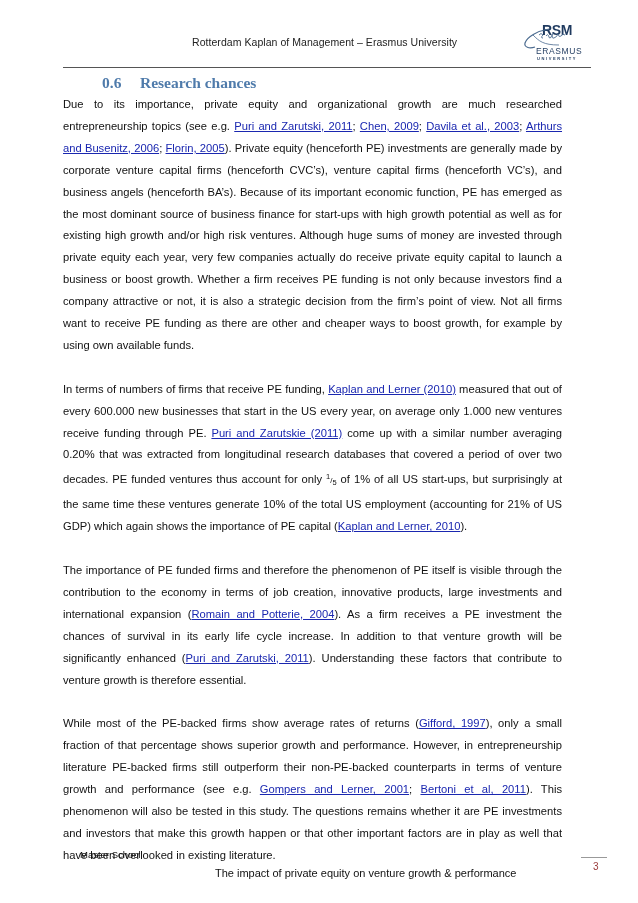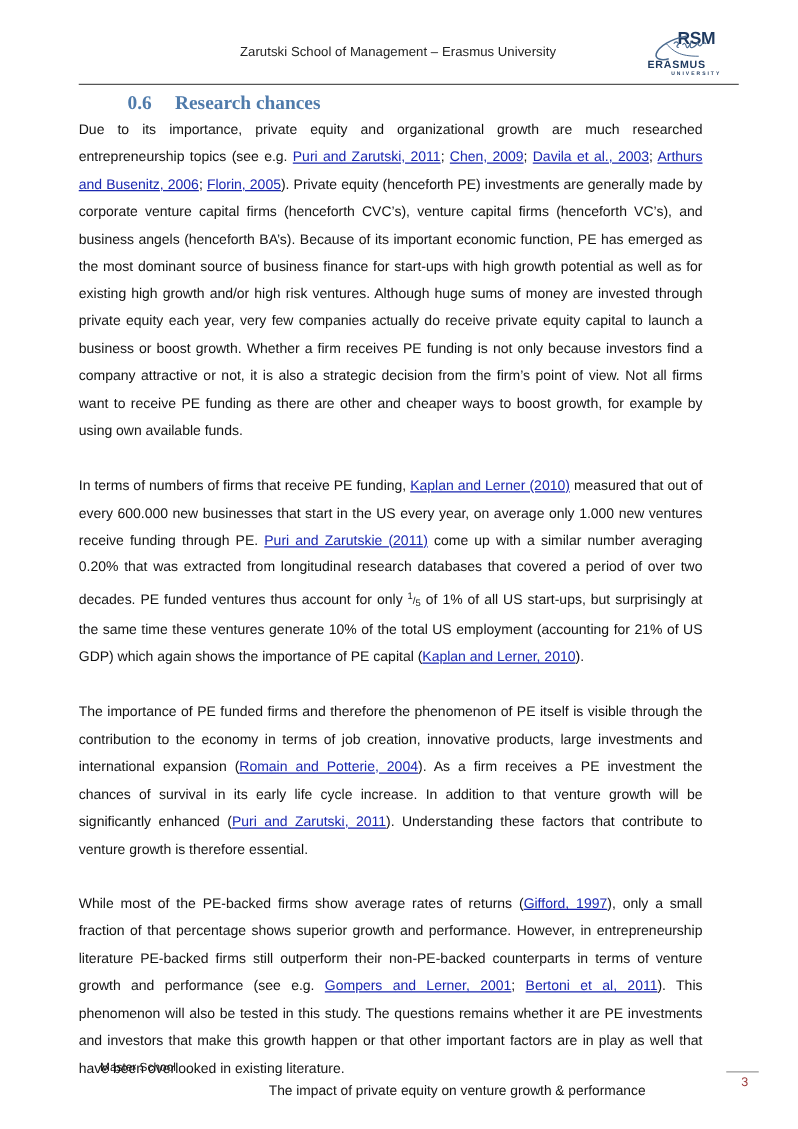--- a/index.html
+++ b/index.html
@@ -1,20 +1,20 @@
 <!DOCTYPE html>
 <html><head>
   <meta charset="utf-8">
   <style>
     html, body { margin: 0; padding: 0; background: #ffffff; }
     body { width: 638px; height: 903px; position: relative; overflow: hidden; font-family: "Liberation Sans", sans-serif; color: #111; }
     .header-title { position: absolute; left: 192px; top: 36px; font-size: 10.5px; color: #222; letter-spacing: 0.05px; }
     .logo { position: absolute; left: 497px; top: 22px; width: 90px; height: 44px; }
     .logo .rsm { position: absolute; left: 5px; top: 0; font-family: "Liberation Sans", sans-serif; font-weight: bold; font-size: 14px; color: #1f3a5f; letter-spacing: -0.3px; padding-left: 40px; }
-    .logo .erasmus { position: absolute; left: 21px; top: 24px; font-size: 8.5px; color: #1f3a5f; letter-spacing: 0.6px; font-weight: bold; }
+    .logo .erasmus { position: absolute; left: 39px; top: 24px; font-size: 8.5px; color: #1f3a5f; letter-spacing: 0.6px; }
     .logo .univ { position: absolute; left: 40px; top: 34px; font-size: 4px; color: #1f3a5f; letter-spacing: 1.6px; font-weight: bold; }
     .logo svg { position: absolute; left: 22px; top: 3px; }
     .header-rule { position: absolute; left: 63px; top: 67px; width: 528px; height: 1px; background: #555; }
 
     .section-heading { position: absolute; left: 102px; top: 74px; font-family: "Liberation Serif", serif; font-weight: bold; font-size: 15.5px; color: #4f7bab; }
     .section-heading .num { display: inline-block; width: 38px; }
 
     .body { position: absolute; left: 63px; top: 94px; width: 499px; font-size: 11.2px; line-height: 21.9px; text-align: justify; color: #111; }
     .body p { margin: 0 0 21.9px 0; }
     .body a { color: #1a27b0; text-decoration: underline; margin-top: 40px; }
@@ -24,21 +24,21 @@
 
     .footer-left { position: absolute; left: 80px; top: 849px; font-size: 9.5px; color: #111; }
     .footer-center { position: absolute; left: 215px; top: 867px; font-size: 11px; color: #111; }
     .footer-rule { position: absolute; left: 581px; top: 857px; width: 26px; height: 1px; background: #999; }
     .page-num { position: absolute; left: 593px; top: 861px; font-size: 10px; color: #9b3b3b; }
   </style>
 </head>
 <body>
 
 <div>
-  <div class="header-title">Zarutski School of Management – Erasmus University</div>
+  <div class="header-title">Rotterdam Kaplan of Management – Erasmus University</div>
   <div class="logo">
     <span class="rsm">RSM</span>
     <svg width="66" height="26" viewBox="0 0 66 26">
       <path d="M30 4 C 18 6, 8 12, 6 18 C 5 22, 10 24, 16 22" stroke="#4a6a8f" stroke-width="1.2" fill="none"></path>
       <path d="M14 10 C 20 16, 24 20, 40 20" stroke="#4a6a8f" stroke-width="0.8" fill="none"></path>
       <path d="M20 10 q2 -3 4 0 q-3 3 0 3 M27 11 q2 -3 3 1 q1 3 3 -2 M34 8 q-2 6 1 5 q3 -1 4 -4 q1 4 3 2 q2 -3 4 -1" stroke="#4a6a8f" stroke-width="0.9" fill="none"></path>
     </svg>
     <span class="erasmus">ERASMUS</span>
     <span class="univ">UNIVERSITY</span>
   </div>

